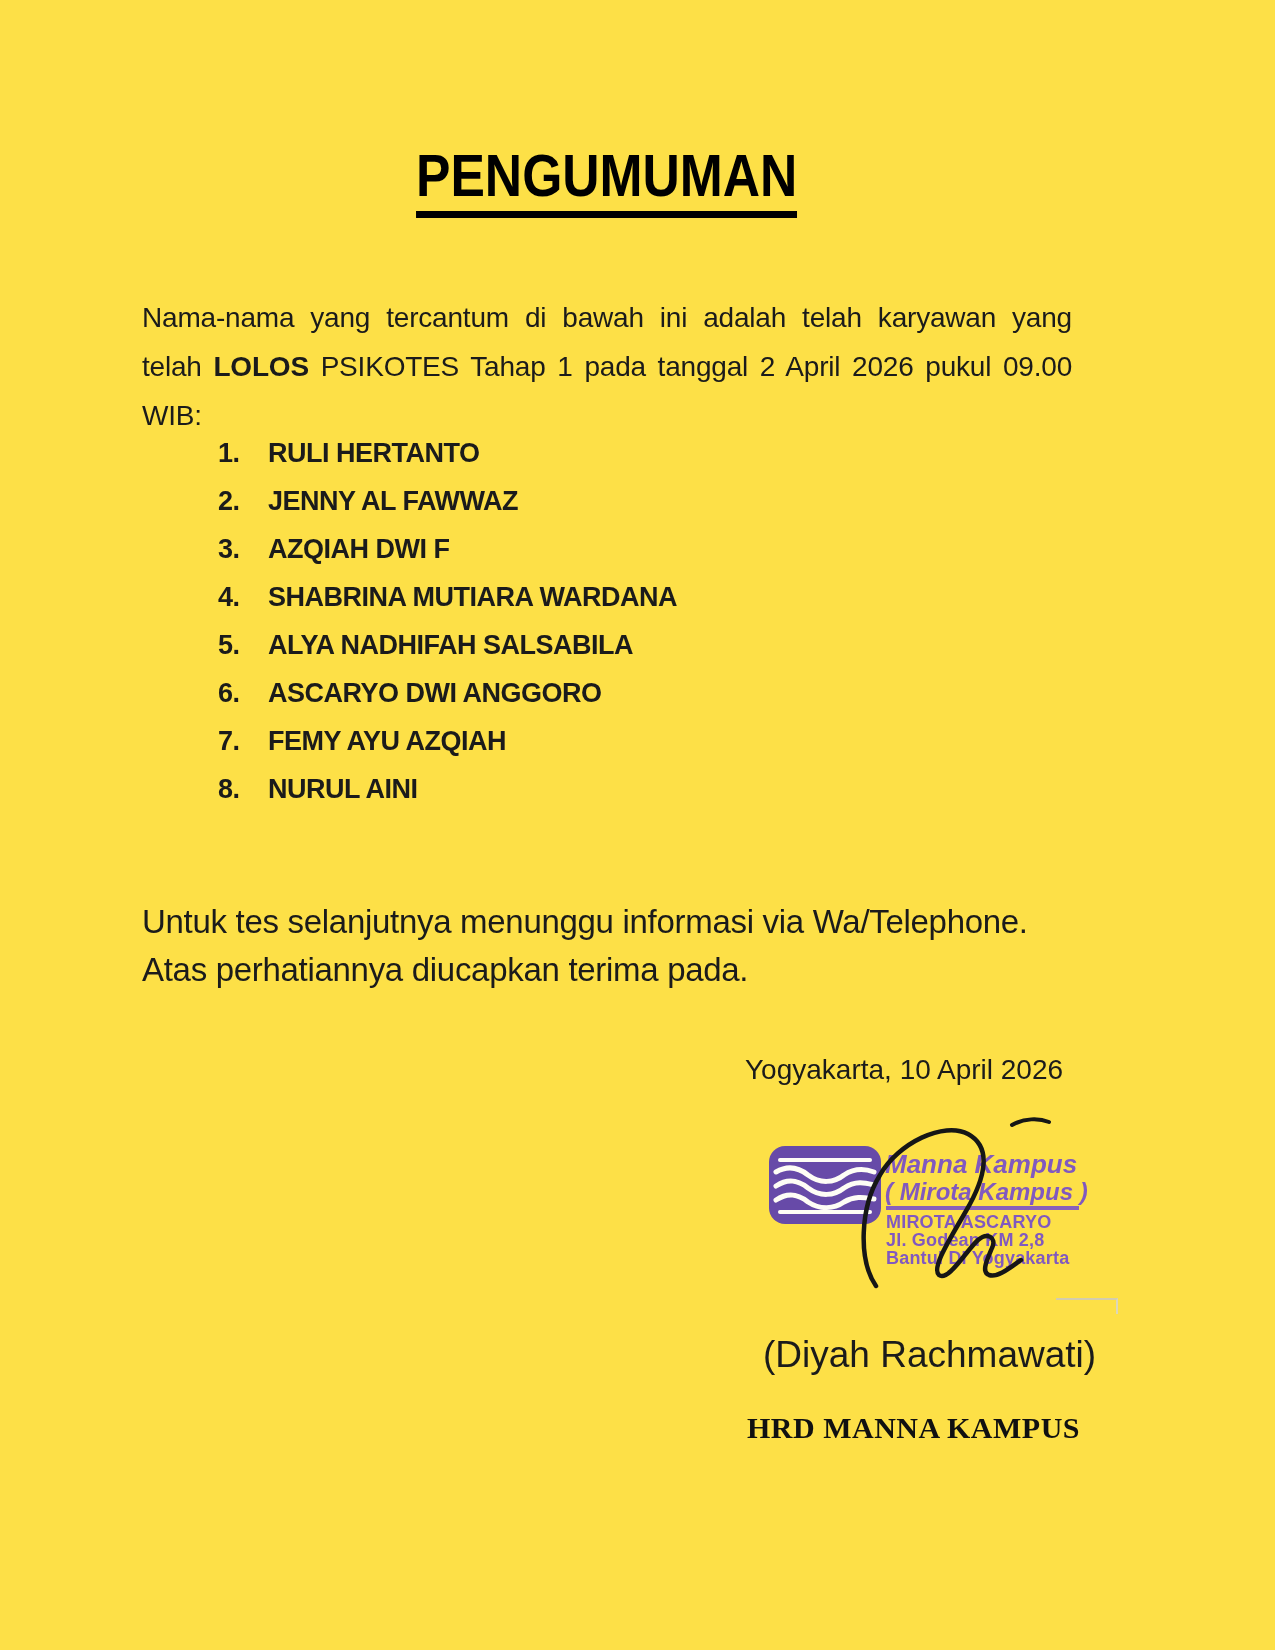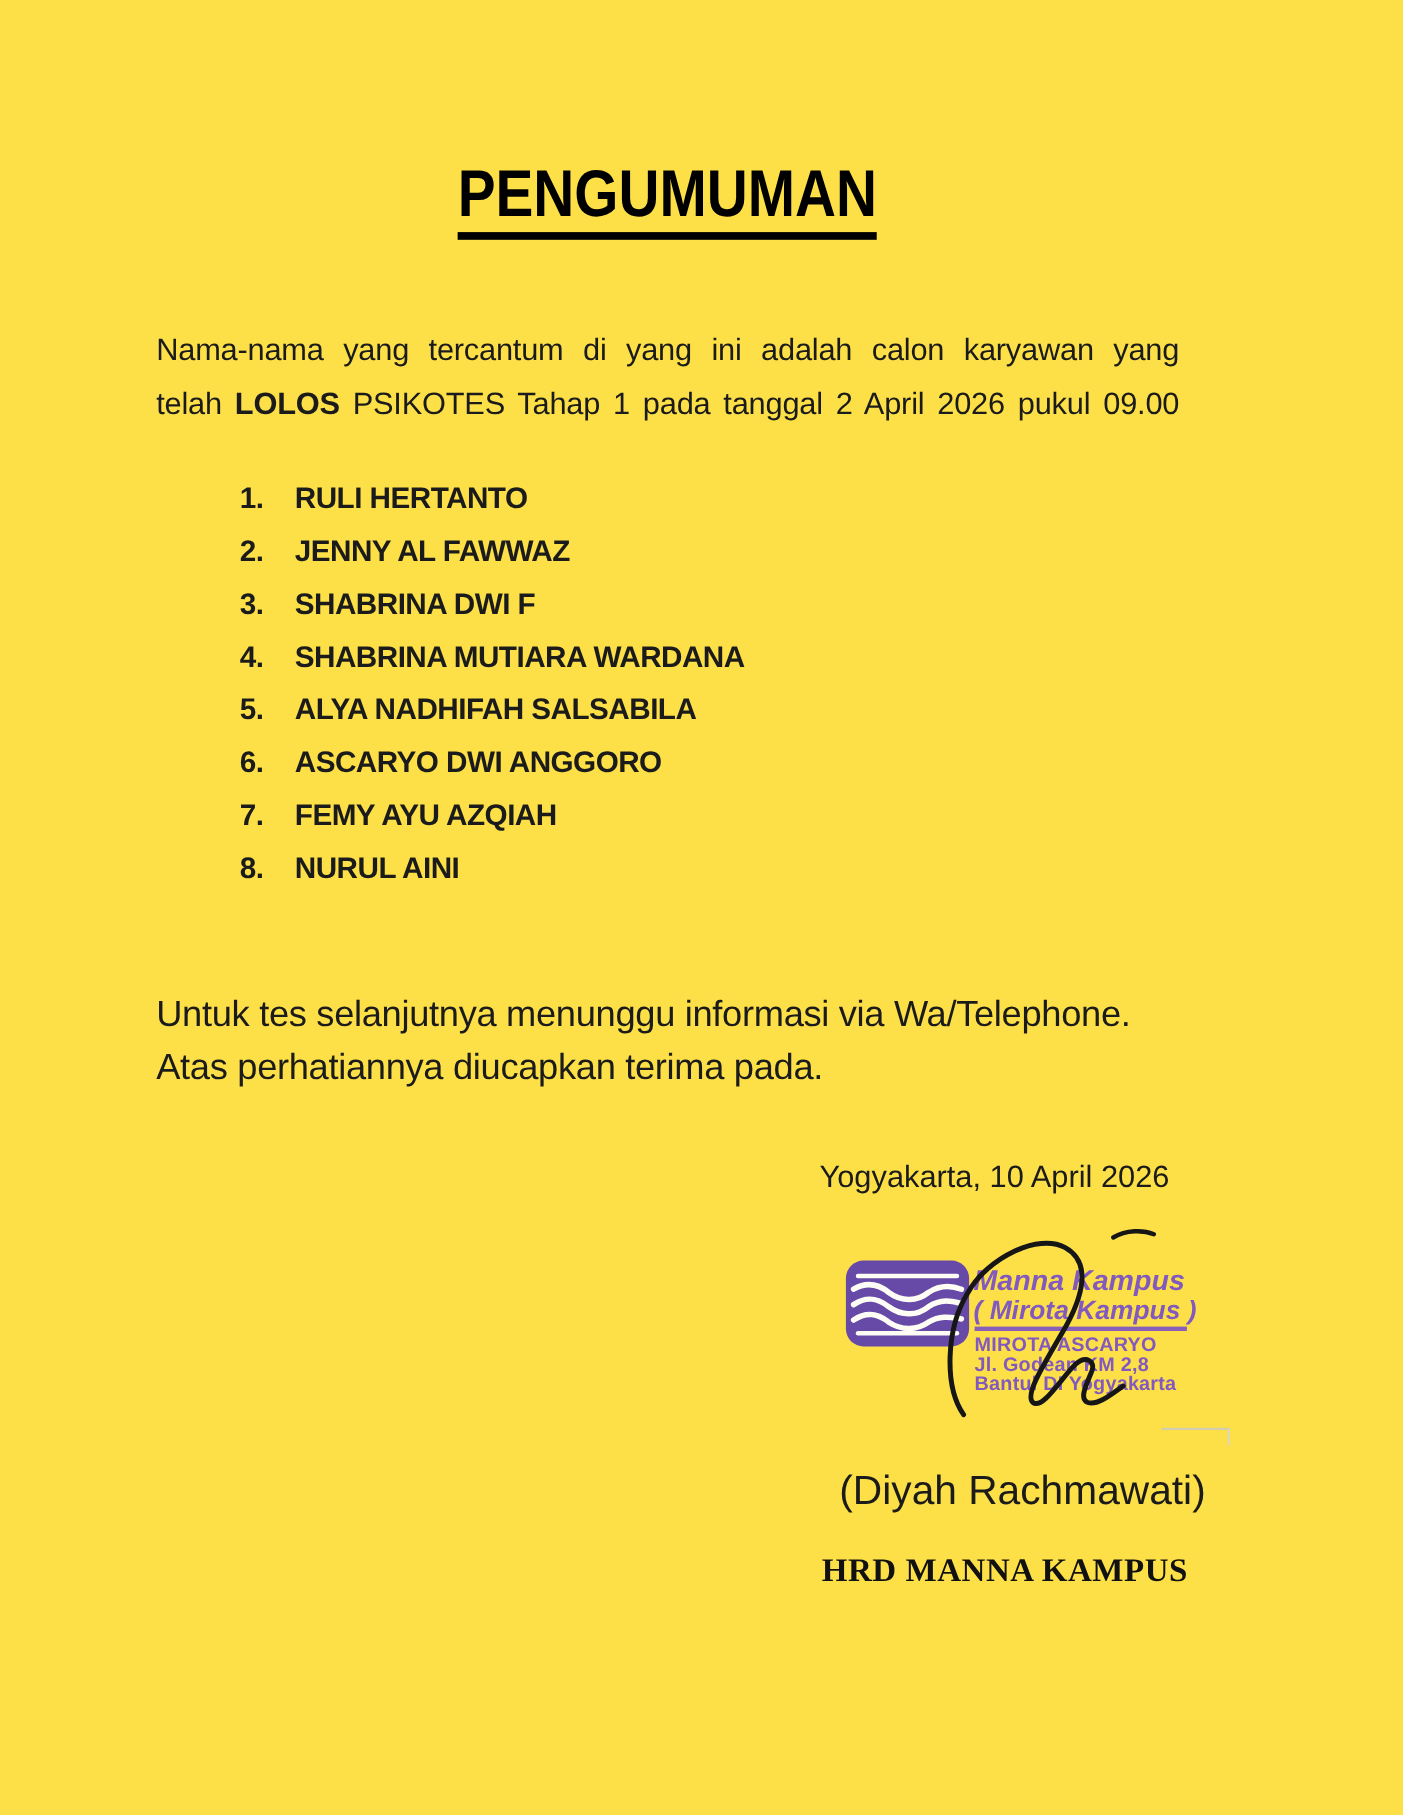--- a/index.html
+++ b/index.html
@@ -52,36 +52,37 @@
 </head>
 <body>
 
 <div class="page">
 
   <div class="title-wrap">
     <span class="title-text">PENGUMUMAN</span>
   </div>
 
   <div class="intro">
-    <div class="jline">Nama-nama yang tercantum di yang ini adalah calon karyawan yang</div>
+    <div class="jline">Nama-nama yang tercantum di bawah ini adalah telah karyawan yang</div>
     <div class="jline"><span>telah </span><span class="b">LOLOS</span><span> PSIKOTES Tahap 1 pada tanggal 2 April 2026 pukul 09.00</span></div>
+    <div>WIB:</div>
   </div>
 
   <div class="list">
     <div class="row">
       <span class="num">1.</span>
       <span class="name">RULI HERTANTO</span>
     </div>
     <div class="row">
       <span class="num">2.</span>
       <span class="name">JENNY AL FAWWAZ</span>
     </div>
     <div class="row">
       <span class="num">3.</span>
-      <span class="name">SHABRINA DWI F</span>
+      <span class="name">AZQIAH DWI F</span>
     </div>
     <div class="row">
       <span class="num">4.</span>
       <span class="name">SHABRINA MUTIARA WARDANA</span>
     </div>
     <div class="row">
       <span class="num">5.</span>
       <span class="name">ALYA NADHIFAH SALSABILA</span>
     </div>
     <div class="row">

